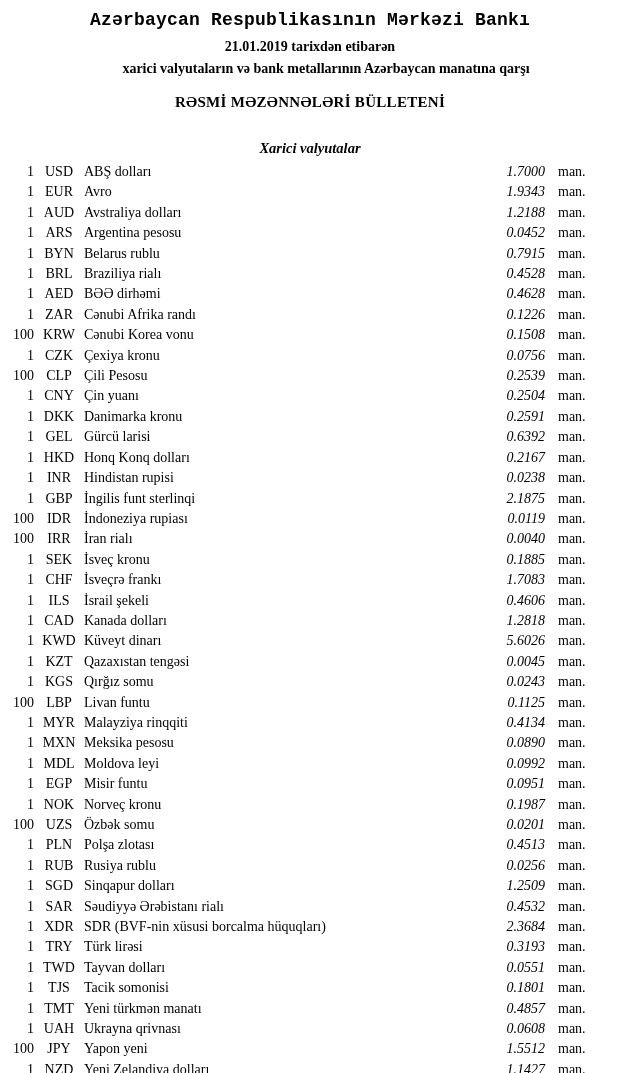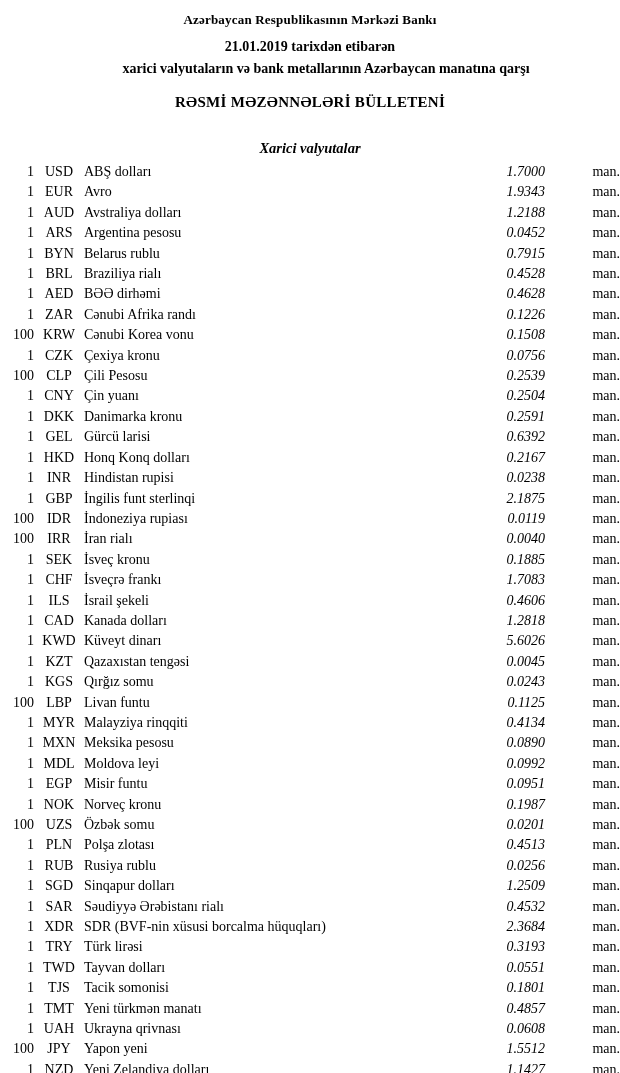--- a/index.html
+++ b/index.html
@@ -13,24 +13,25 @@
     overflow: hidden;
     color: #000;
     font-family: "Liberation Serif", "DejaVu Serif", serif;
     position: relative;
   }
   .header {
     text-align: center;
     padding-top: 7px;
   }
   .title {
-    font-size: 13px;
+    font-size: 18px;
     font-weight: 700;
     line-height: 26px;
     letter-spacing: 0.2px;
+    font-family: Liberation Mono, monospace;
   }
   .sub-date {
     margin-top: 5px;
     font-size: 14px;
     font-weight: 700;
     line-height: 17px;
   }
   .sub-scope {
     margin-top: 5px;
     font-size: 14px;
@@ -80,21 +81,21 @@
   .rate {
     flex: 0 0 84px;
     text-align: right;
     font-weight: 400;
     font-style: italic;
   }
   .unit {
     flex: 0 0 75px;
     box-sizing: border-box;
     padding-left: 13px;
-    text-align: right;
+    text-align: left;
   }
 </style>
 </head>
 <body>
 
 <div class="header">
   <div class="title">Azərbaycan Respublikasının Mərkəzi Bankı</div>
   <div class="sub-date">21.01.2019 tarixdən etibarən</div>
   <div class="sub-scope">xarici valyutaların və bank metallarının Azərbaycan manatına qarşı</div>
   <div class="sub-bulletin">RƏSMİ MƏZƏNNƏLƏRİ BÜLLETENİ</div>

